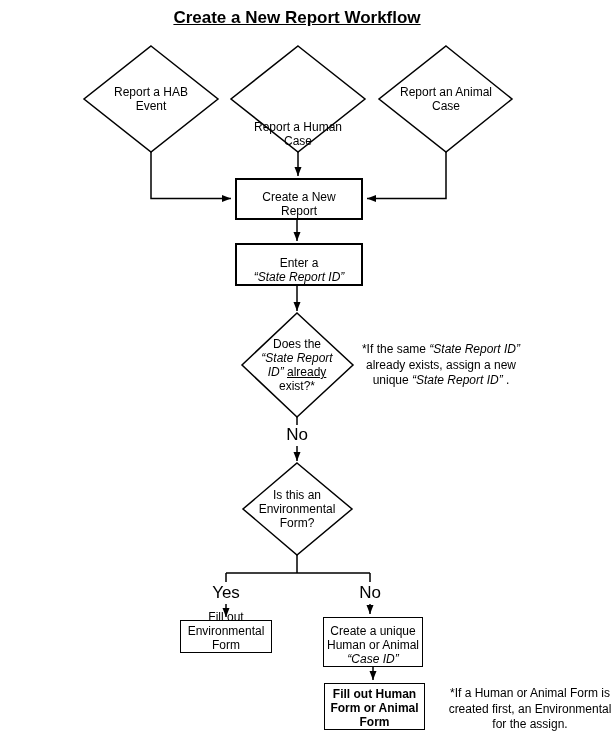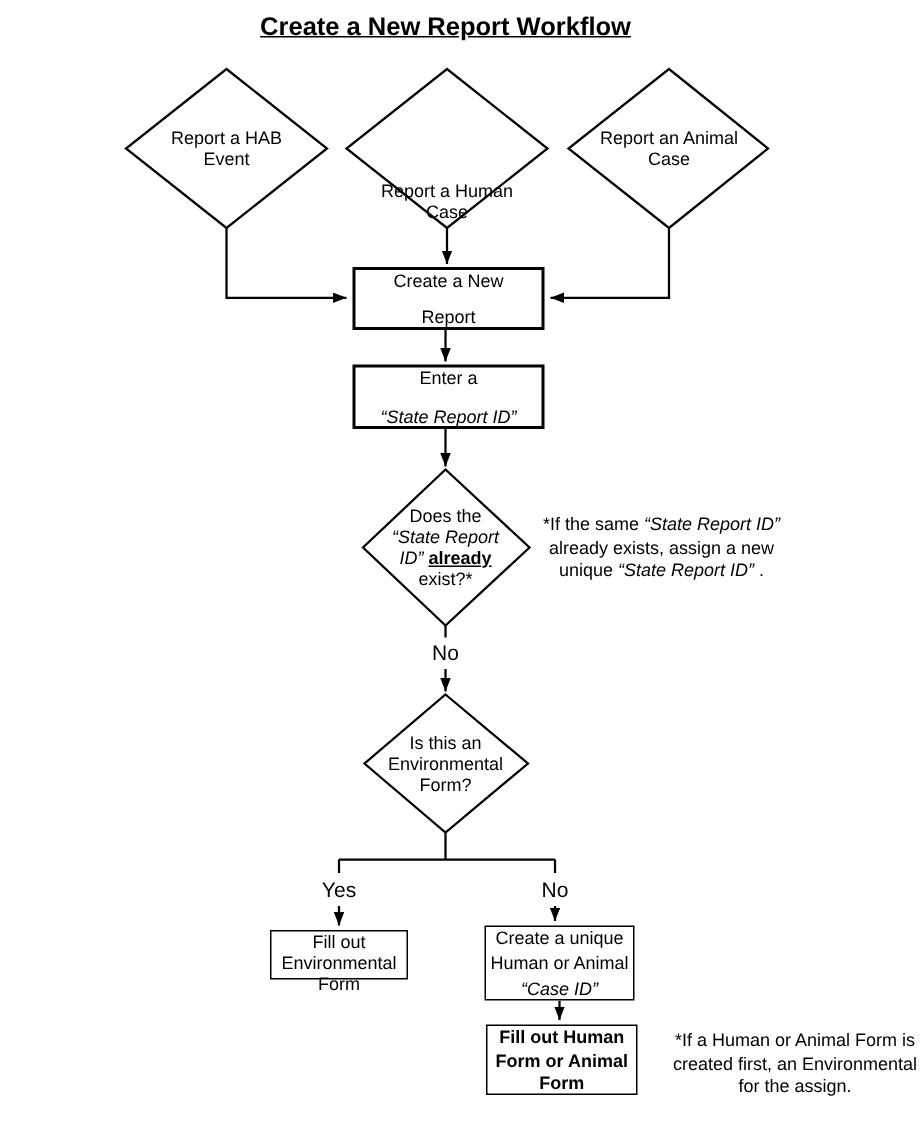--- a/index.html
+++ b/index.html
@@ -18,43 +18,43 @@
   .svg-layer { position:absolute; left:0; top:0; width:613px; height:751px; }
   .connector { stroke:var(--ink); stroke-width:1.5; fill:none; }
   .arrowhead { fill:var(--ink); }
   .diamond { stroke:var(--ink); stroke-width:1.5; fill:var(--bg); }
   .node-text {
     position:absolute; text-align:center;
     font-size:12px; line-height:14px;
   }
   .box {
     position:absolute; background:var(--bg); border:2px solid var(--ink);
-    display:flex; flex-direction:column; align-items:center; justify-content:space-between;
+    display:flex; flex-direction:column; align-items:center; justify-content:flex-end;
     text-align:center; font-size:12px; line-height:14px;
   }
   .box.thin { border-width:1.5px; }
   .branch-label {
-    position:absolute; text-align:center; font-size:14px; line-height:16px;
+    position:absolute; text-align:center; font-size:17px; line-height:16px;
     background:var(--bg);
   }
   .note {
     position:absolute; text-align:center; font-size:12px; line-height:15.5px;
   }
-  .bu { font-weight:bold; text-decoration:underline; }
+  .bu { font-weight:normal; text-decoration:underline; }
 
   
   #txt-hab    { left:91px;  top:85px;  width:120px; }
   #txt-human  { left:238px; top:84px;  width:120px;margin-top:36px; }
   #txt-animal { left:386px; top:85px;  width:120px; }
   #txt-exists { left:242px; top:337px; width:110px; }
   #txt-env    { left:242px; top:488px; width:110px; }
 
   
   #box-create     { left:235px; top:178px; width:128px; height:42px; }
-  #box-enter      { left:235px; top:243px; width:128px; height:43px;gap:12px; }
+  #box-enter      { left:235px; top:243px; width:128px; height:43px; }
   #box-fill-env   { left:180px; top:620px; width:92px;  height:33px; }
   #box-case-id    { left:323px; top:617px; width:100px; height:50px; }
   #box-fill-human { left:324px; top:683px; width:101px; height:47px;font-weight:bold; }
 
   
   #label-id-no  { left:283px; top:427px; width:28px; }
   #label-yes    { left:208px; top:585px; width:36px; }
   #label-env-no { left:356px; top:585px; width:28px; }
 
   

